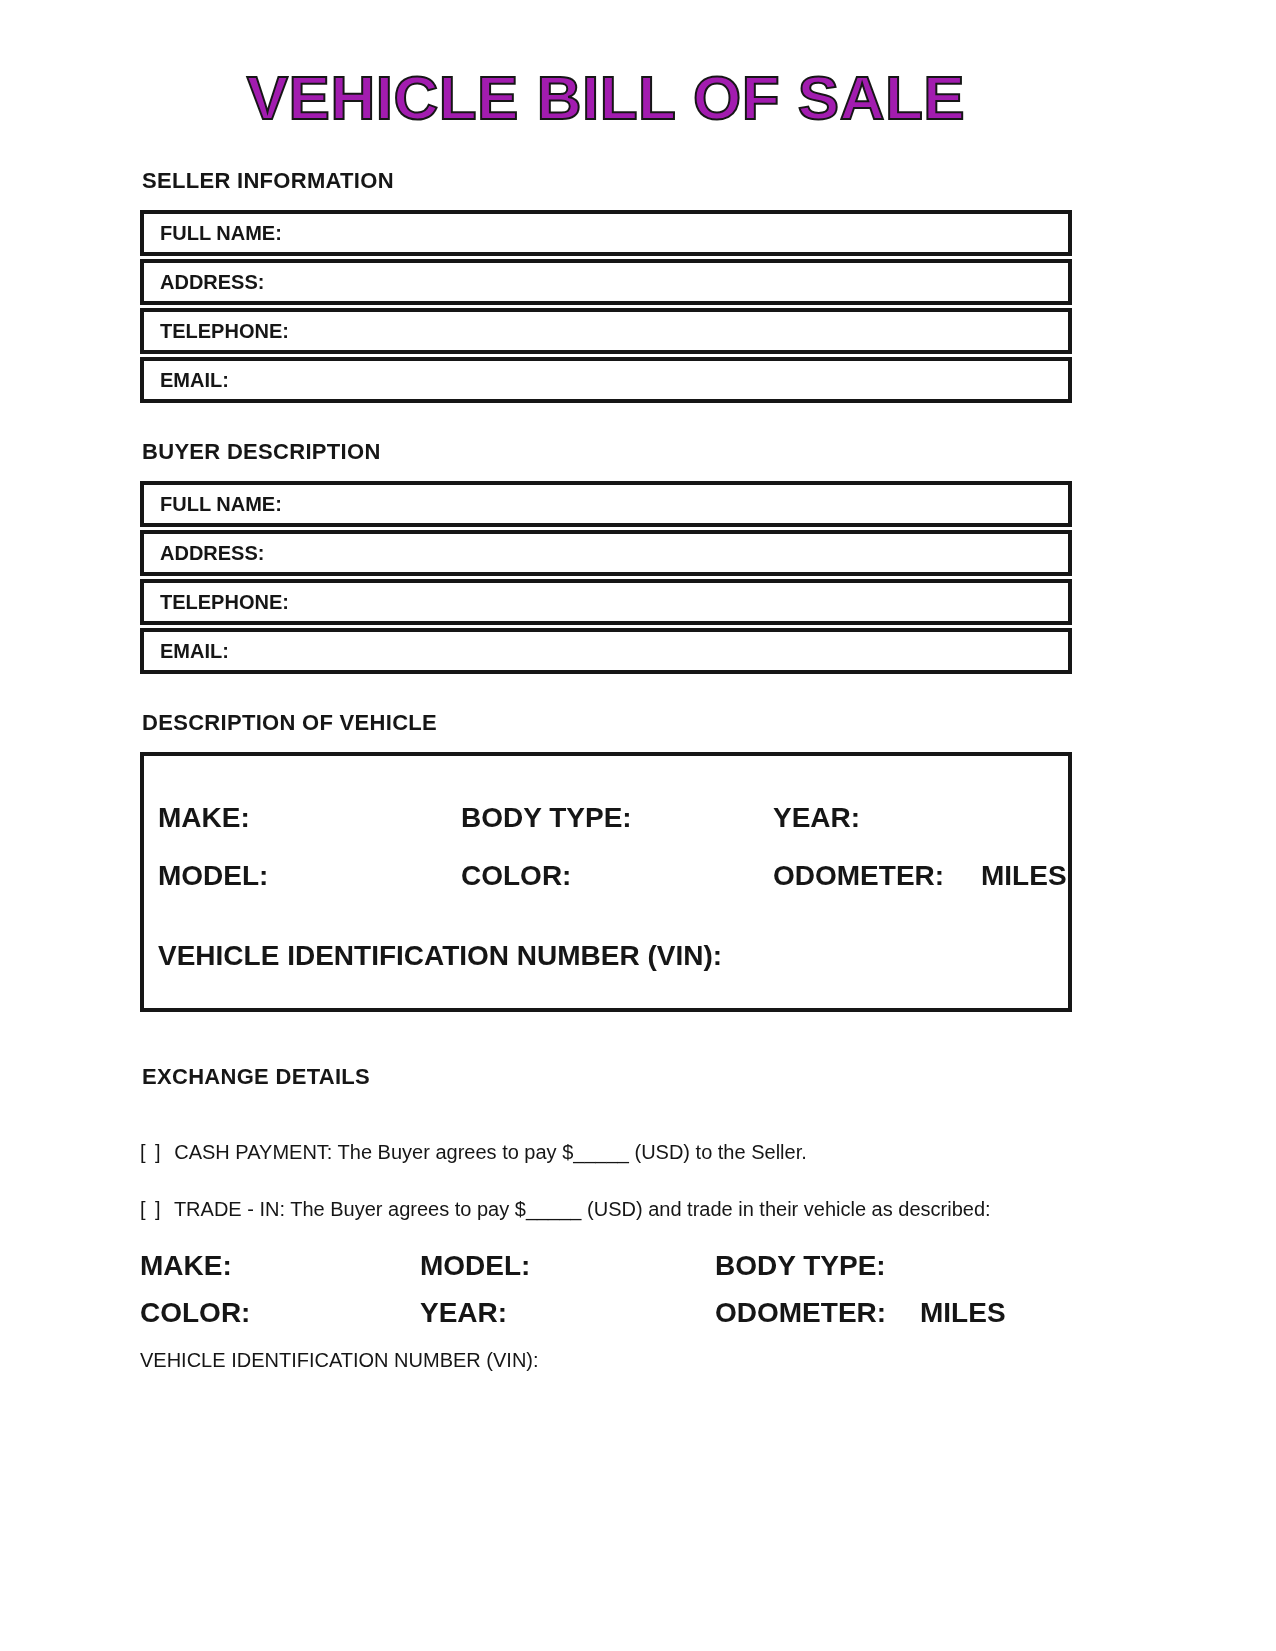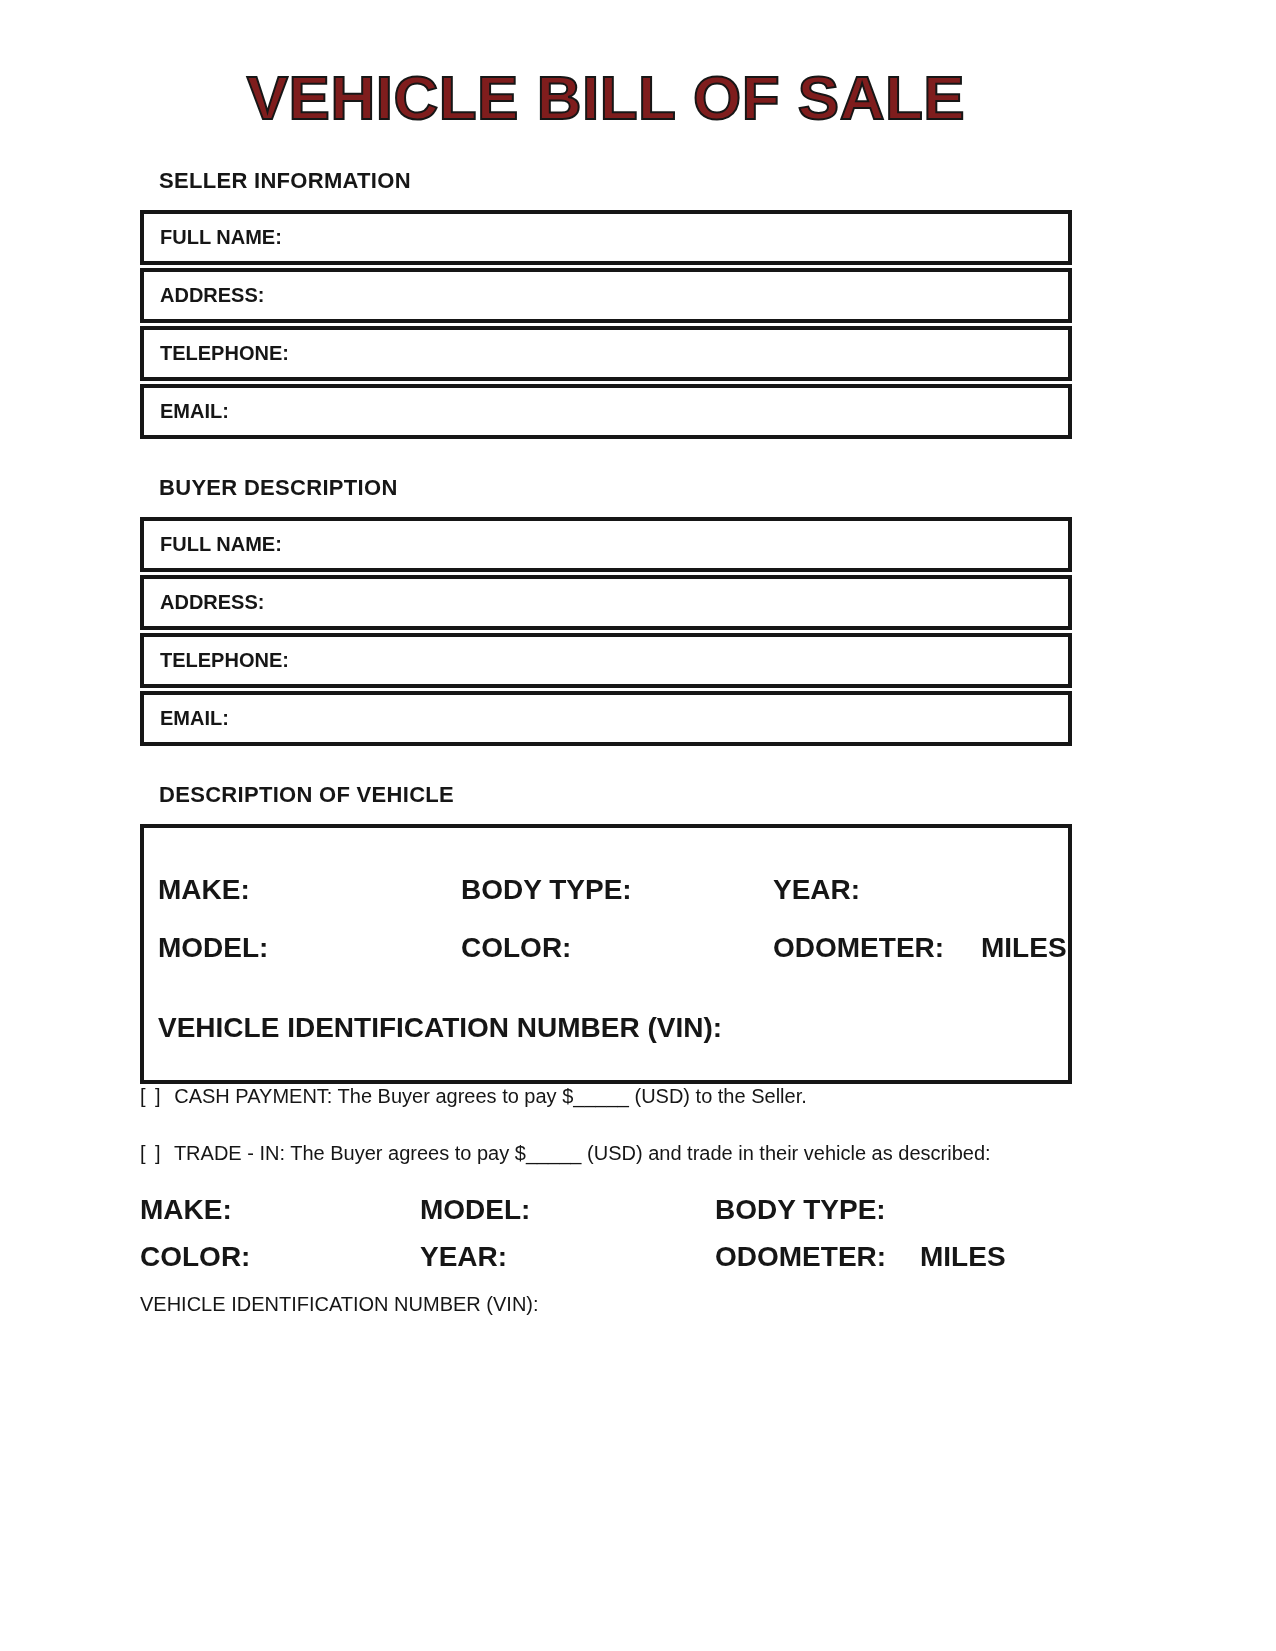--- a/index.html
+++ b/index.html
@@ -16,33 +16,33 @@
     width: 932px;
     margin-left: 140px;
   }
   .title {
     text-align: center;
     font-size: 62px;
     line-height: 1.1;
     font-weight: bold;
     letter-spacing: 0.5px;
     margin: 64px 0 26px 0;
-    color: #7f1d1d;
+    color: #a21caf;
     -webkit-text-stroke: 2px #161616;
   }
   .section-heading {
     font-size: 22px;
     font-weight: bold;
     letter-spacing: 0.3px;
-    margin: 36px 0 16px 19px;
+    margin: 36px 0 16px 2px;
   }
   .field-box { margin-bottom: 6px; }
   .field-row {
     border: 4px solid #161616;
-    height: 55px;
+    height: 46px;
     display: flex;
     align-items: center;
     padding: 0 16px;
     margin-bottom: 3px;
     background: #fff;
   }
   .field-label {
     font-size: 20px;
     font-weight: bold;
   }
@@ -133,20 +133,21 @@
       <span class="cell">MODEL:</span>
       <span class="cell">COLOR:</span>
       <span class="cell">ODOMETER:</span>
       <span class="cell">MILES</span>
     </div>
     <div class="vrow">
       <span class="cell span4">VEHICLE IDENTIFICATION NUMBER (VIN):</span>
     </div>
   </div>
 
+  <div class="section-heading exchange-heading">EXCHANGE DETAILS</div>
 
   <div class="xline">
     <span class="checkbox">[ ]</span>
     <span>CASH PAYMENT: The Buyer agrees to pay $_____  (USD) to the Seller.</span>
   </div>
 
   <div class="xline">
     <span class="checkbox">[ ]</span>
     <span>TRADE - IN: The Buyer agrees to pay $_____ (USD) and trade in their vehicle as described:</span>
   </div>

